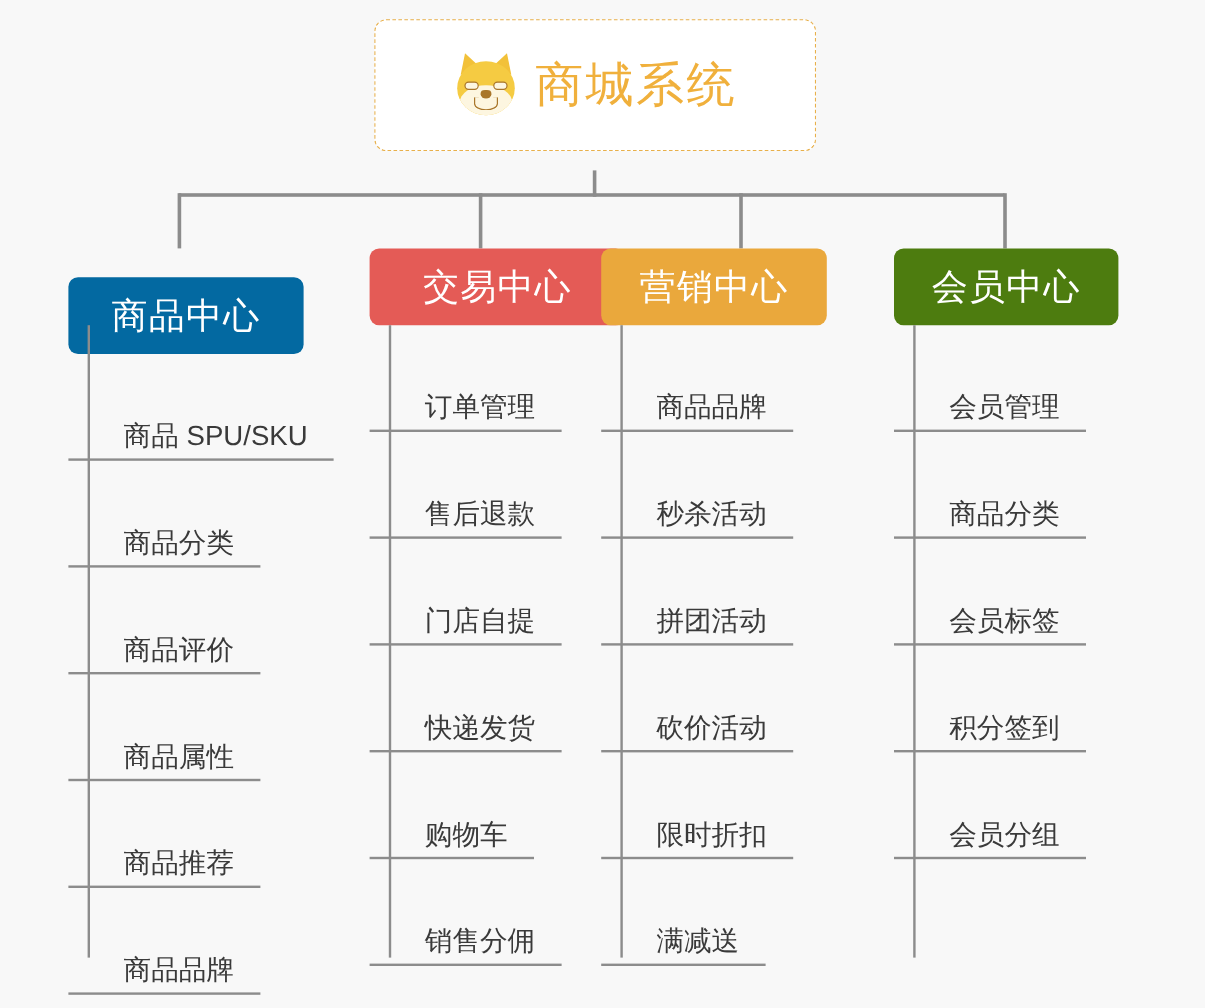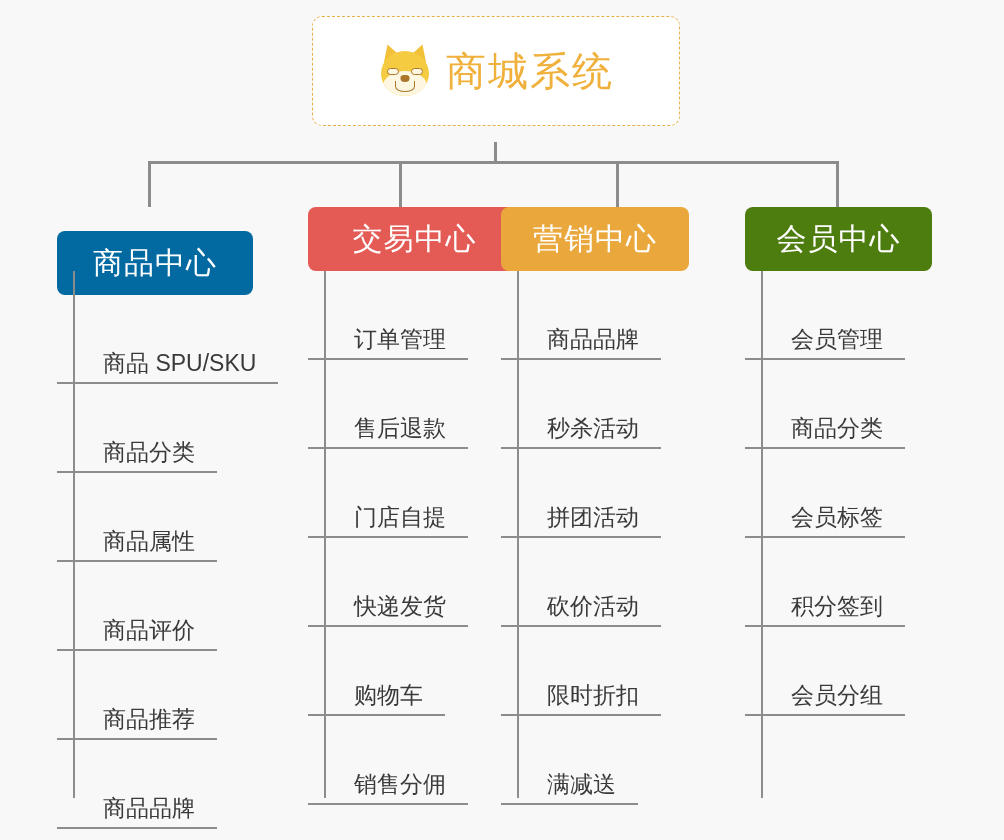--- a/index.html
+++ b/index.html
@@ -227,24 +227,24 @@
         </div>
         <div class="branch-spine" style="height: 527px;"></div>
         <ul class="leaf-list">
           <li class="leaf-item">
             <span class="leaf-label">商品 SPU/SKU</span>
           </li>
           <li class="leaf-item">
             <span class="leaf-label">商品分类</span>
           </li>
           <li class="leaf-item">
+            <span class="leaf-label">商品评价</span>
+          </li>
+          <li class="leaf-item">
             <span class="leaf-label">商品属性</span>
-          </li>
-          <li class="leaf-item">
-            <span class="leaf-label">商品评价</span>
           </li>
           <li class="leaf-item">
             <span class="leaf-label">商品推荐</span>
           </li>
           <li class="leaf-item">
             <span class="leaf-label">商品品牌</span>
           </li>
         </ul>
       </div>
       <div class="branch" style="left: 308px; width: 186px;">

